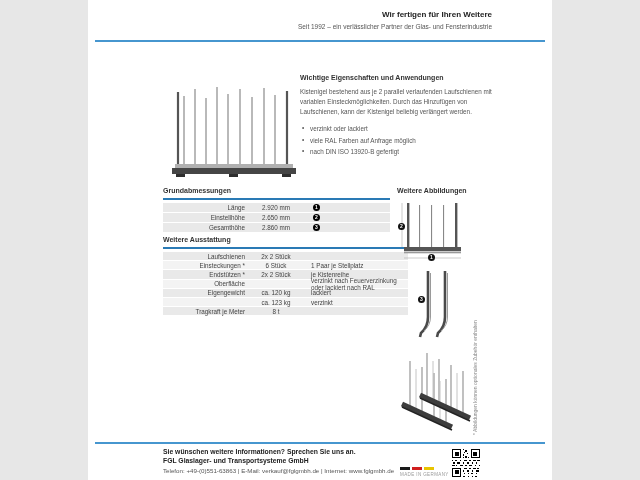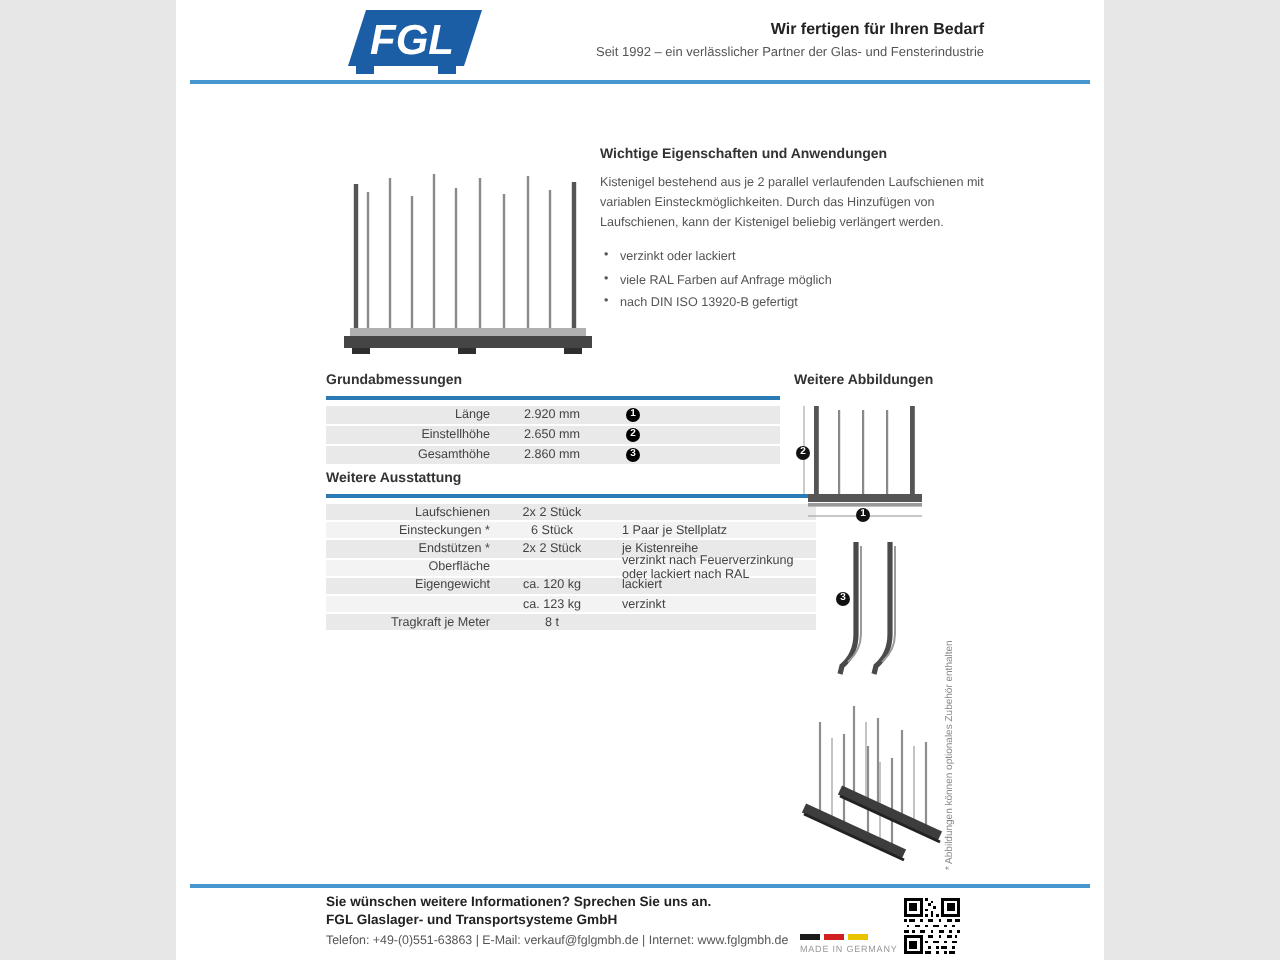--- a/index.html
+++ b/index.html
@@ -63,30 +63,22 @@
   .flag{position:absolute;left:312px;top:467px;display:flex;gap:2px;}
   .flag span{width:10px;height:2.5px;display:block;}
   .made-in{position:absolute;left:312px;top:471.5px;font-size:4.5px;color:#999;letter-spacing:0.4px;}
   .qr{position:absolute;left:364px;top:449px;}
 </style>
 </head>
 <body>
 
 <div class="page">
 
-  <div class="logo">
-    <svg width="70" height="36" viewBox="0 0 70 36">
-      <polygon points="10,0 68,0 59,28 1,28" fill="#1b5ea6"></polygon>
-      <rect x="5" y="28" width="9" height="4" fill="#1b5ea6"></rect>
-      <rect x="46" y="28" width="9" height="4" fill="#1b5ea6"></rect>
-      <text x="12" y="22" font-size="21" font-weight="bold" font-style="italic" fill="#ffffff" font-family="Liberation Sans, sans-serif">FGL</text>
-    </svg>
-  </div>
   <div class="tagline">
-    <div class="t1">Wir fertigen für Ihren Bedarf</div>
+    <div class="t1">Wir fertigen für Ihren Weitere</div>
     <div class="t2">Seit 1992 – ein verlässlicher Partner der Glas- und Fensterindustrie</div>
   </div>
   <div class="rule rule-top"></div>
 
 
   <svg class="draw" style="left:80px;top:80px;" width="132" height="106" viewBox="0 0 132 106">
     <g stroke="#8a8a8a" stroke-width="1.2">
       <line x1="16" y1="16" x2="16" y2="86"></line>
       <line x1="27" y1="9" x2="27" y2="86"></line>
       <line x1="38" y1="18" x2="38" y2="86"></line>

